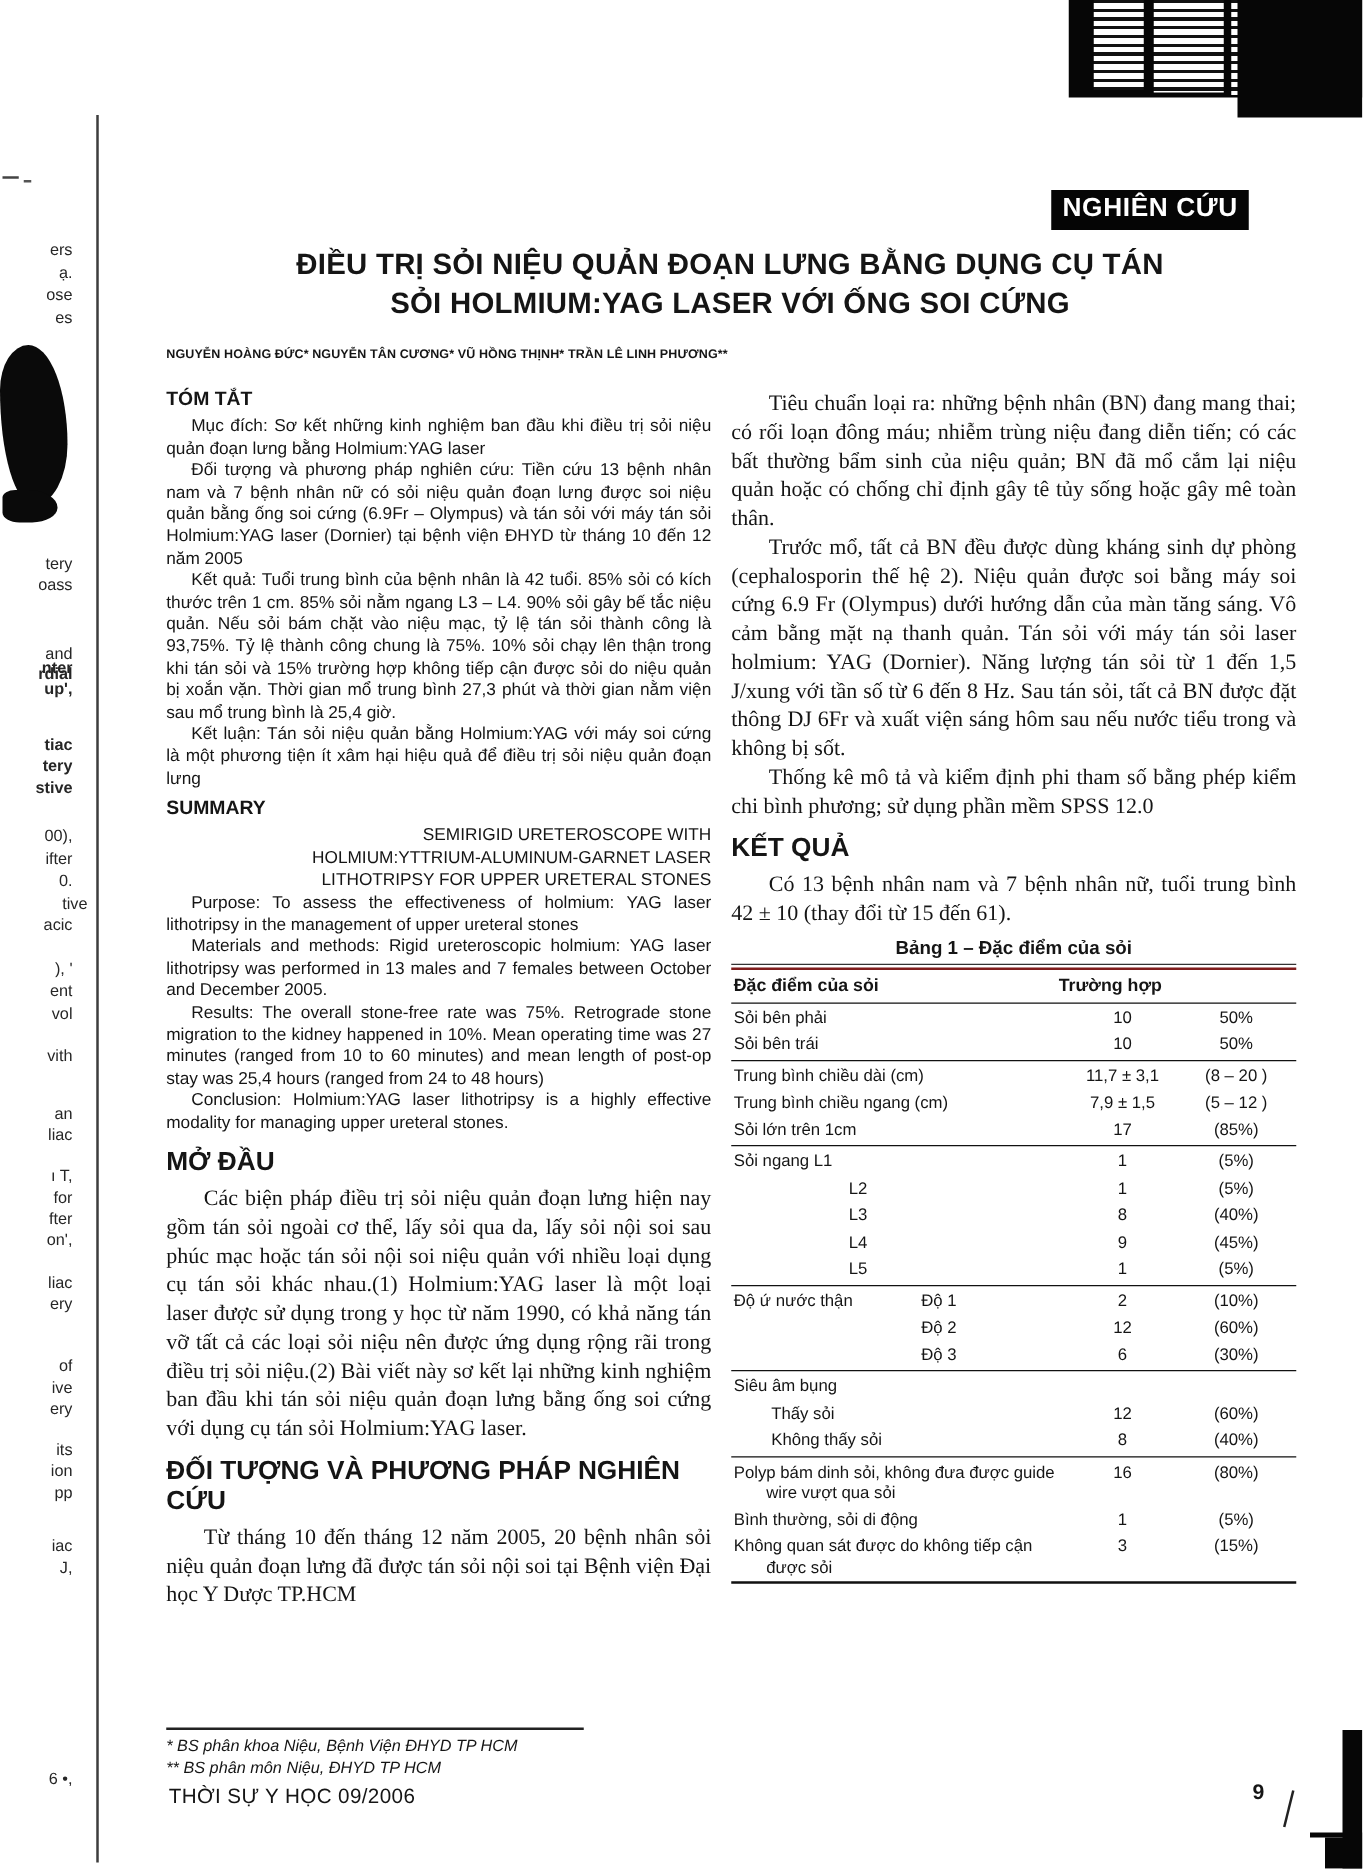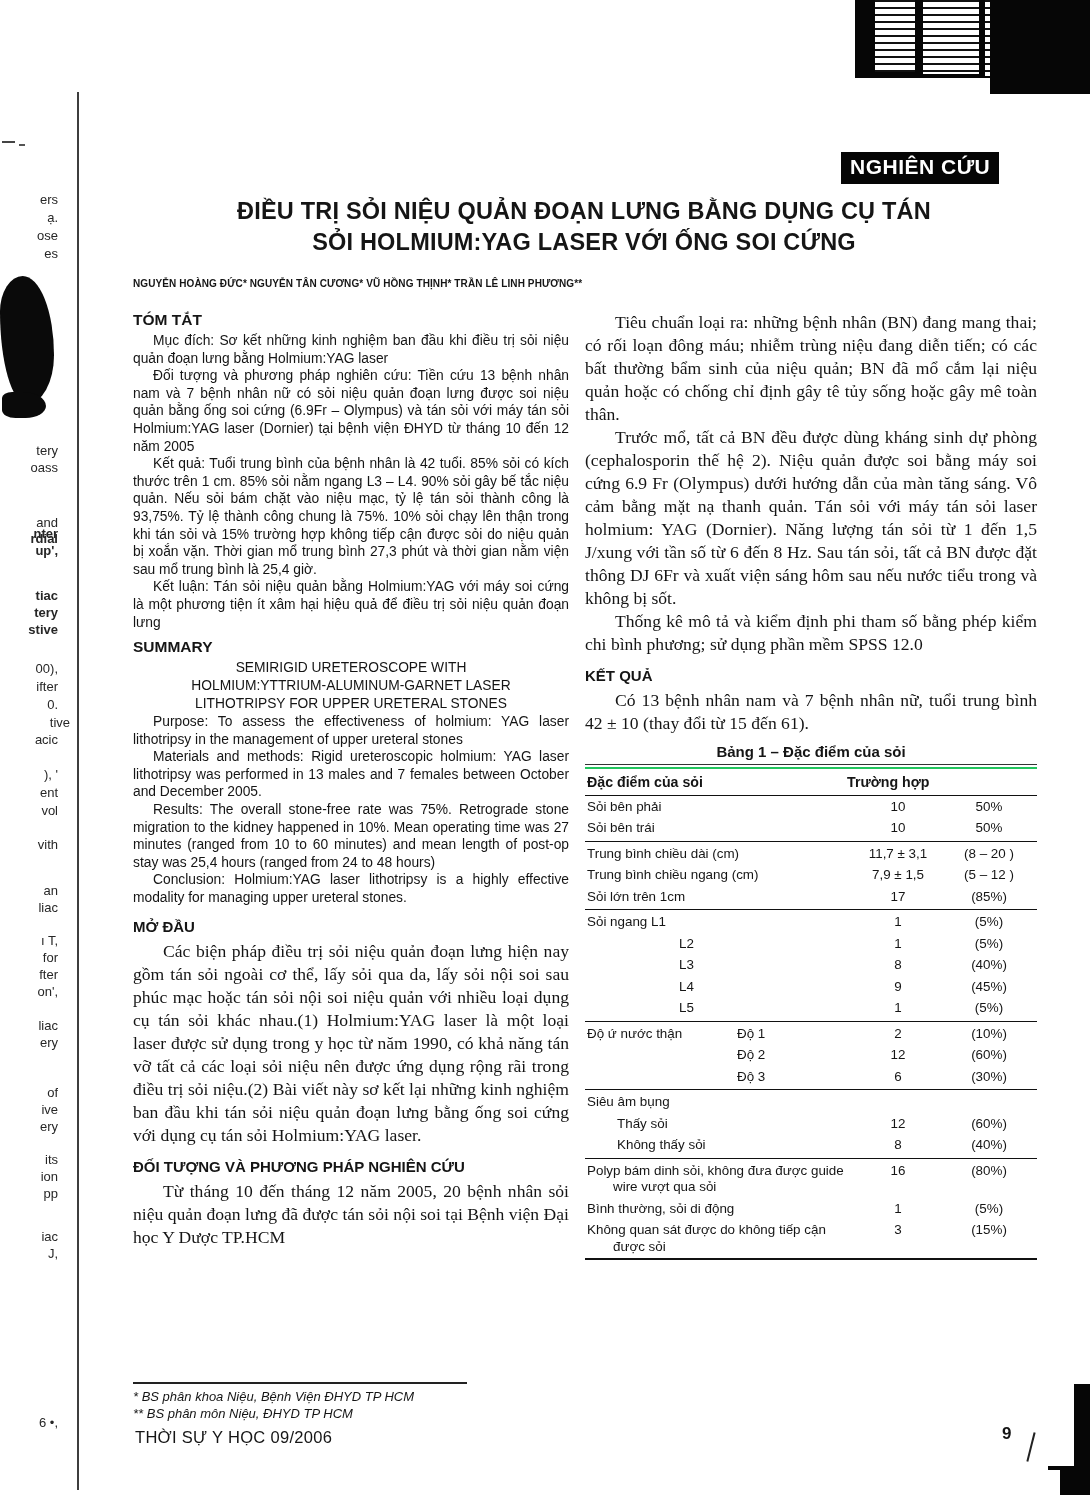--- a/index.html
+++ b/index.html
@@ -35,31 +35,31 @@
   .title{position:absolute;left:133px;top:196px;width:902px;text-align:center;
          font-size:23.5px;line-height:31px;font-weight:bold;letter-spacing:.2px;}
   .authors{position:absolute;left:133px;top:278px;width:902px;text-align:left;
            font-size:10px;font-weight:bold;letter-spacing:.1px;}
 
   
   .col-left{position:absolute;left:133px;top:311px;width:436px;}
   .col-right{position:absolute;left:585px;top:311px;width:452px;}
 
   h2{font-size:15.5px;font-weight:bold;margin:7px 0 3px 0;}
-  h2.big{font-size:15px;margin:11px 0 5px 0;}
+  h2.big{font-size:21px;margin:11px 0 5px 0;}
   h2.first{margin-top:0;}
 
   .abs-p{margin:0;font-size:13.8px;line-height:17.6px;text-align:justify;text-indent:20px;}
-  .sub-line{font-size:13.8px;line-height:18px;text-align:center;}
+  .sub-line{font-size:13.8px;line-height:18px;text-align:right;}
   .body-p{margin:0;font-family:"Liberation Serif",serif;font-size:17.6px;line-height:23px;
           text-align:justify;text-indent:30px;}
 
   
   .tcaption{font-size:15px;font-weight:bold;text-align:center;margin:8px 0 7px 0;}
-  .ttable{position:relative;border-top:2px solid #22c55e;border-bottom:2px solid #111;font-size:13.4px;}
+  .ttable{position:relative;border-top:2px solid #7f1d1d;border-bottom:2px solid #111;font-size:13.4px;}
   .ttable::before{content:'';position:absolute;top:-5px;left:0;right:0;border-top:1.5px solid #333;}
   .thead{display:flex;padding:5px 0 5px 2px;border-bottom:1.5px solid #111;font-weight:bold;font-size:14.2px;}
   .th1{flex:1;}
   .th2{width:190px;text-align:left;}
   .trow{display:flex;align-items:flex-start;padding:2.5px 0 2.5px 2px;line-height:16.5px;}
   .trow.rule-after{border-bottom:1.5px solid #111;padding-bottom:4px;}
   .trow.rule-after + .trow{padding-top:4px;}
   .tlabel{flex:1;position:relative;padding-left:var(--ind,0px);}
   .trow.hang .tlabel{padding-left:calc(var(--ind,0px) + 26px);text-indent:-26px;}
   .tsub{position:absolute;left:150px;top:0;}

